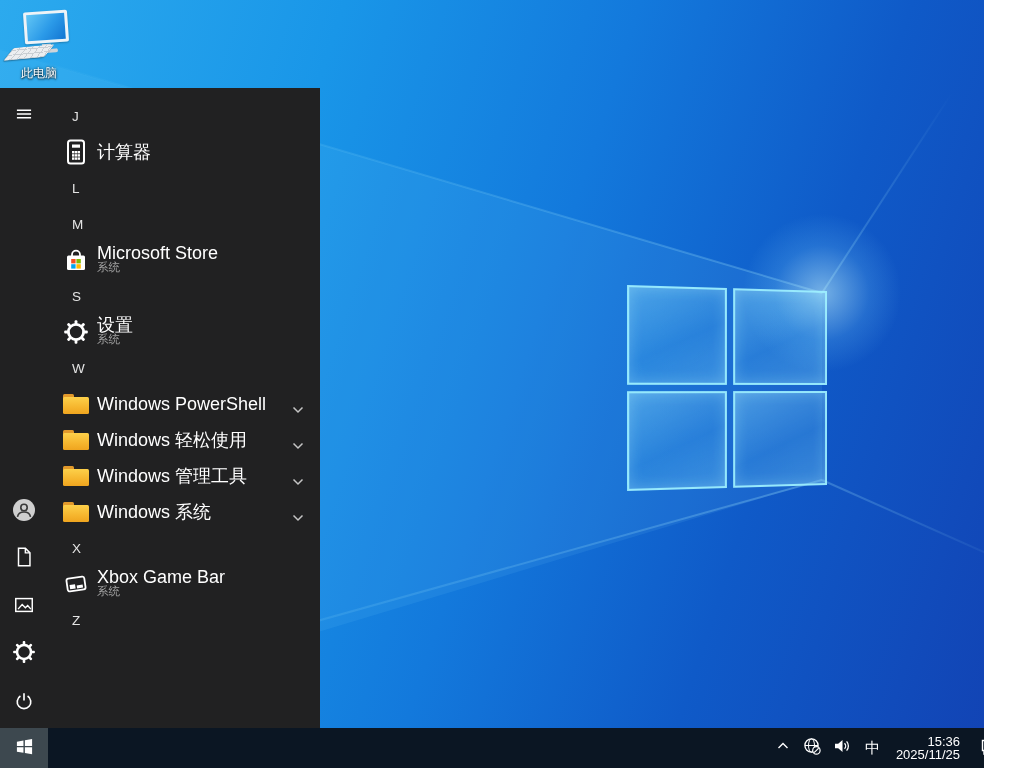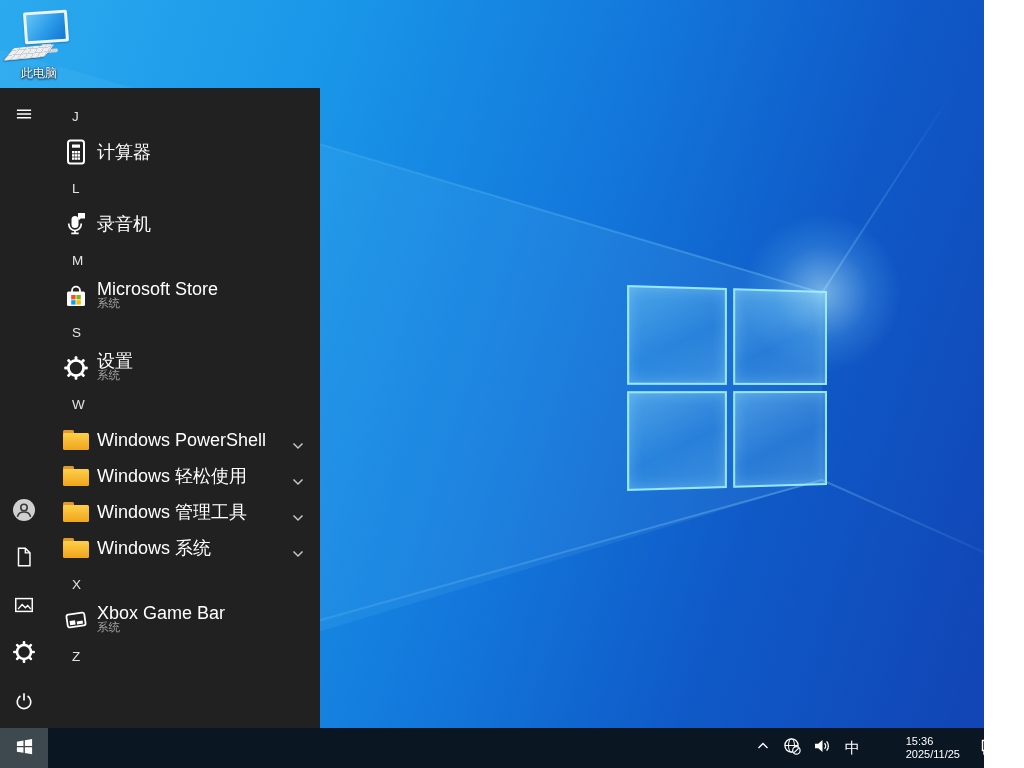--- a/index.html
+++ b/index.html
@@ -67,21 +67,21 @@
     background:linear-gradient(180deg,#fdd04a 0%,#f6b62e 60%,#efa51f 100%); }
 
   
   .taskbar { position:absolute; left:0; bottom:0; width:1024px; height:40px; background:#0b1623;
     display:flex; align-items:center; z-index:10; }
   .start-button { width:48px; height:40px; background:#3d484f; display:flex; align-items:center; justify-content:center; cursor:pointer; }
   .tb-spacer { flex:1 1 auto; }
   .tray { display:flex; align-items:center; height:40px; }
   .tray-btn { height:40px; display:flex; align-items:center; justify-content:center; padding:0 6px; cursor:pointer; }
   .tray-ime { font-size:15px; color:#fff; padding:0 8px; }
-  .tray-clock { color:#fff; font-size:11px; line-height:13px; text-align:left; padding:0 8px; cursor:pointer;margin-left:30px; }
+  .tray-clock { color:#fff; font-size:13px; line-height:13px; text-align:right; padding:0 8px; cursor:pointer; }
   .tray-action { padding:0 12px; margin-right:14px; }
 </style>
 </head>
 <body>
 
 <div class="desktop">
   <div class="wp-wedge"></div>
   <div class="ray ray1"></div>
   <div class="ray ray2"></div>
   <div class="ray ray3"></div>
@@ -189,31 +189,20 @@
             </g>
           </svg>
         </span>
         <span class="app-label">计算器</span>
       </div>
 
       <div class="row letter">
         <span class="letter-label">L</span>
       </div>
 
-      <div class="row">
-        <span class="app-icon">
-          <svg width="26" height="26" viewBox="0 0 26 26">
-            <rect x="8.5" y="5" width="7" height="12" rx="3.5" fill="#fff"></rect>
-            <path d="M5.8 12.5v.8a6.2 6.2 0 0 0 12.4 0v-.8" fill="none" stroke="#fff" stroke-width="1.7"></path>
-            <path d="M12 20v2.4M8.3 22.4h7.4" stroke="#fff" stroke-width="1.7" fill="none"></path>
-            <path d="M15 2h7v5.5h-4.2L15.5 9.6V7.5H15z" fill="#fff"></path>
-          </svg>
-        </span>
-        <span class="app-label">录音机</span>
-      </div>
 
       <div class="row letter">
         <span class="letter-label">M</span>
       </div>
 
       <div class="row">
         <span class="app-icon">
           <svg width="26" height="26" viewBox="0 0 26 26">
             <path d="M9 9V7.7a4 4 0 0 1 8 0V9" fill="none" stroke="#fff" stroke-width="1.8"></path>
             <rect x="4" y="8.5" width="18" height="14.5" rx="1.5" fill="#fff"></rect>

